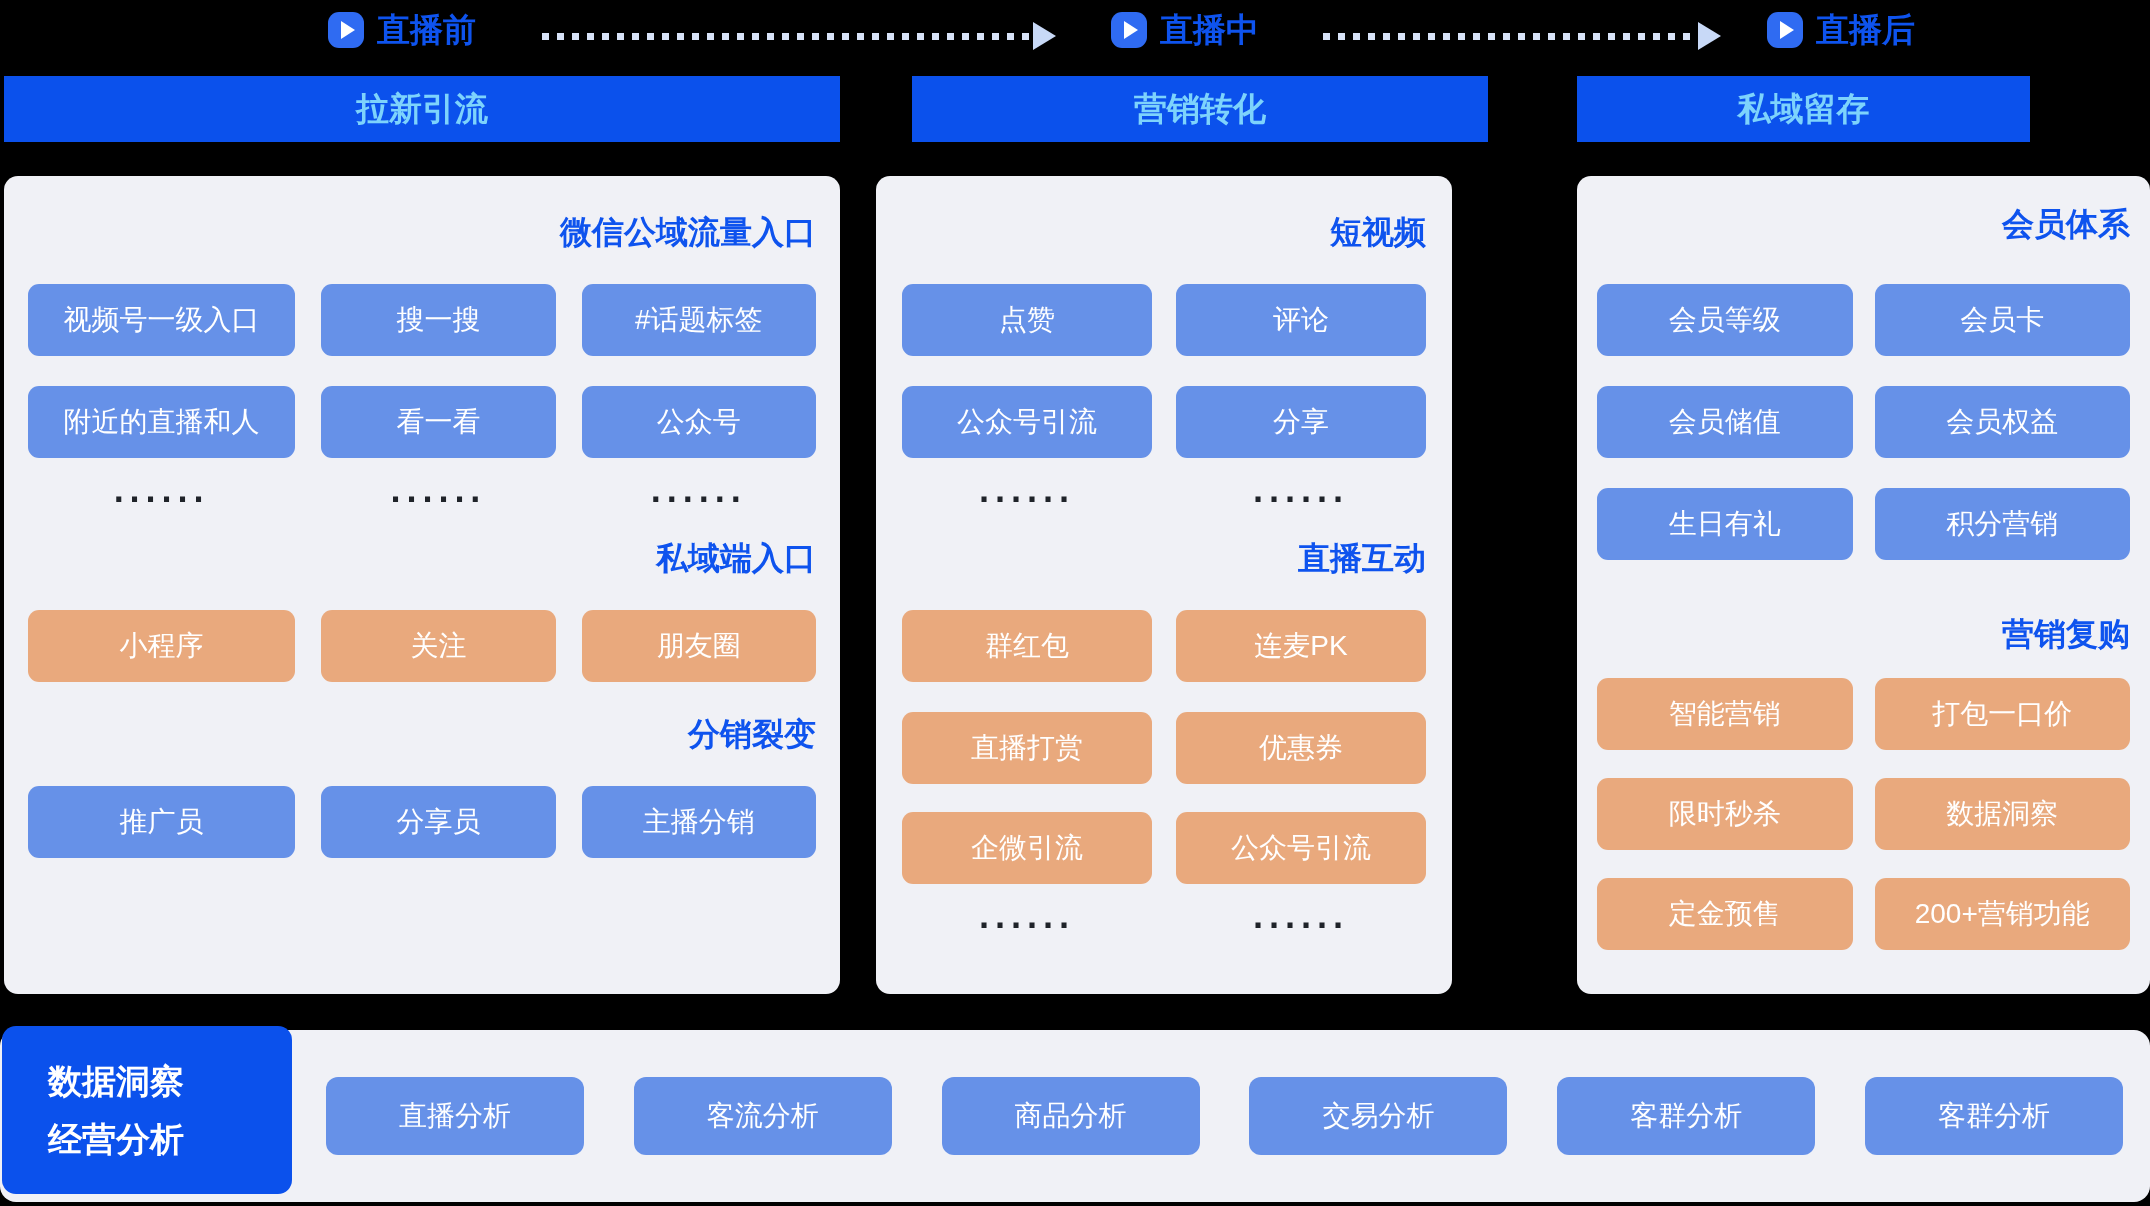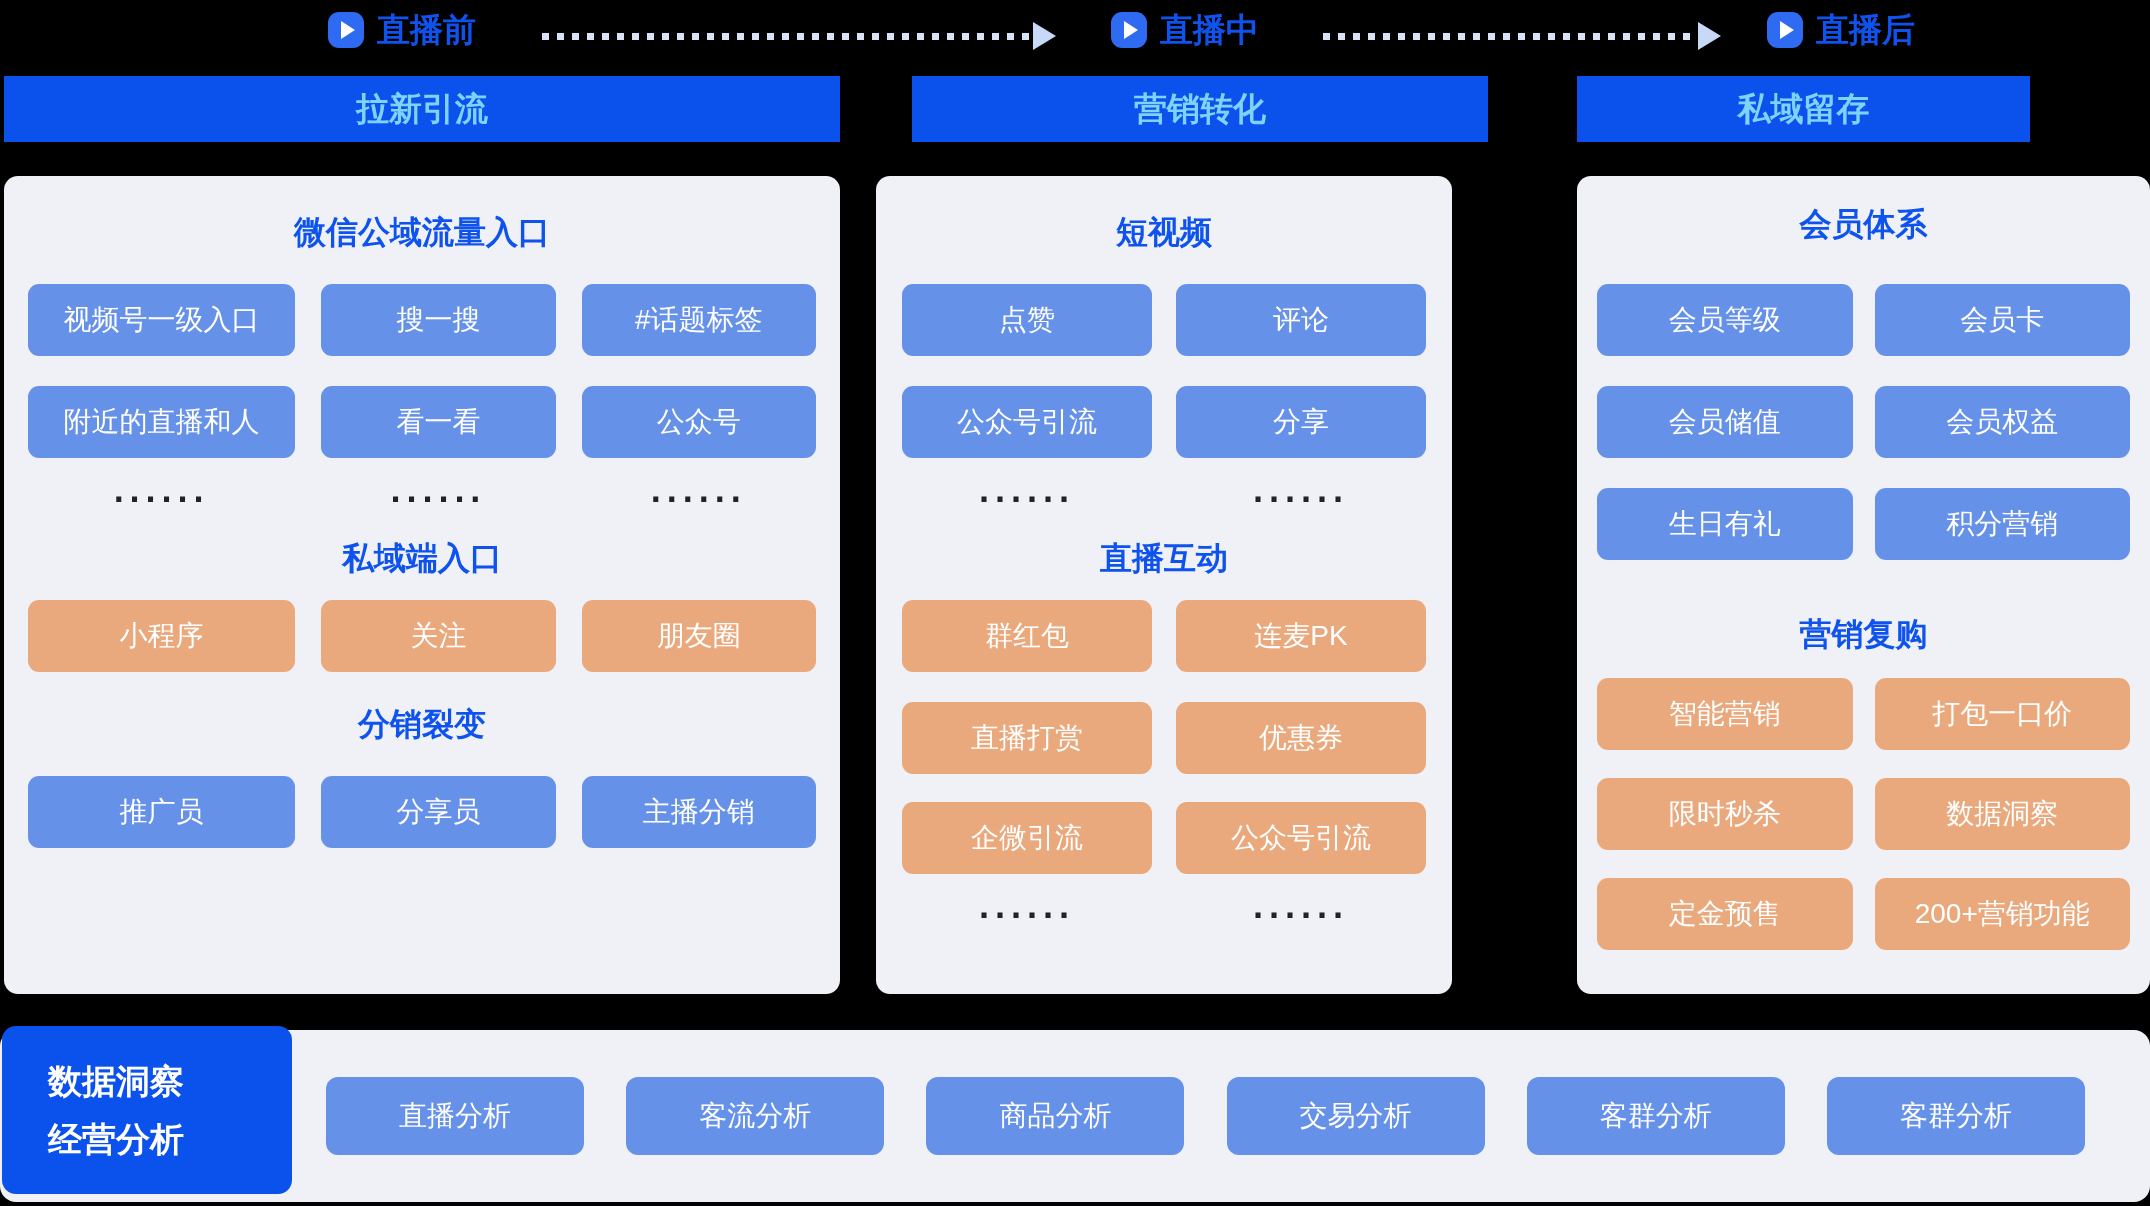--- a/index.html
+++ b/index.html
@@ -19,51 +19,51 @@
       background:repeating-linear-gradient(90deg,#d8e3f8 0 7px,transparent 7px 15px); }
   .arrow-head { width:0; height:0; border-left:23px solid #c8d9f7;
       border-top:14px solid transparent; border-bottom:14px solid transparent; }
 
   
   .bar { position:absolute; top:76px; height:66px; background:#0b51ec; color:#7dd3fc;
          font-size:33px; font-weight:bold; display:flex; align-items:center; justify-content:center; }
 
   
   .panel { position:absolute; top:176px; height:818px; background:#f0f1f6; border-radius:14px; box-sizing:border-box; }
-  .sec-title { text-align:center; color:#0e53ee; font-weight:bold; font-size:32px; line-height:32px; }
+  .sec-title { text-align:right; color:#0e53ee; font-weight:bold; font-size:32px; line-height:32px; }
   .row { display:grid; }
   .p1 .row  { grid-template-columns:1.14fr 1fr 1fr; gap:26px; }
   .p2 .row  { grid-template-columns:1fr 1fr; gap:24px; }
   .p3 .row  { grid-template-columns:1fr 1fr; gap:22px; }
   .btn { height:72px; border-radius:11px; color:#fff; font-size:28px;
          display:flex; align-items:center; justify-content:center; white-space:nowrap; }
   .btn.blue   { background:#6691e8; }
   .btn.orange { background:#e9a97d; }
   .dots-row { display:grid; }
   .p1 .dots-row { grid-template-columns:1.14fr 1fr 1fr; gap:26px; }
   .p2 .dots-row { grid-template-columns:1fr 1fr; gap:24px; }
   .dots { text-align:center; color:#1f2329; font-size:36px; line-height:36px; font-weight:bold; letter-spacing:4px; }
 
   
   .p1 { left:4px; width:836px; padding:0 24px; }
   .p2 { left:876px; width:576px; padding:0 26px; }
   .p3 { left:1577px; width:573px; padding:0 20px; }
   .mt40{margin-top:40px}.mt36{margin-top:36px}.mt32{margin-top:32px}.mt30{margin-top:30px}
-  .mt28{margin-top:28px}.mt26{margin-top:26px}.mt24{margin-top:24px}.mt44{margin-top:44px}.mt58{margin-top:58px}
+  .mt28{margin-top:28px}.mt26{margin-top:36px}.mt24{margin-top:24px}.mt44{margin-top:44px}.mt58{margin-top:58px}
 
   
   .bottom-bar { position:absolute; left:0; top:1030px; width:2150px; height:172px;
                 background:#f0f1f6; border-radius:16px; }
   .insight-box { position:absolute; left:2px; top:1026px; width:290px; height:168px;
                  background:#0b51ec; border-radius:14px; color:#fff; font-weight:bold;
                  font-size:34px; line-height:58px; display:flex; flex-direction:column;
                  justify-content:center; padding-left:46px; box-sizing:border-box; }
   .bottom-buttons { position:absolute; left:293px; top:1030px; right:0; height:172px;
                     display:flex; align-items:center; justify-content:space-between;
-                    padding:0 65px 0 33px; box-sizing:border-box; }
+                    padding:0 27px 0 33px; box-sizing:border-box; }
   .bottom-buttons .btn { width:258px; height:78px; border-radius:12px; }
 </style>
 </head>
 <body>
 
 <div class="stage" style="left:328px">
   <span class="play-icon">
       <i></i>
     </span>
   <span class="stage-label">直播前</span>

